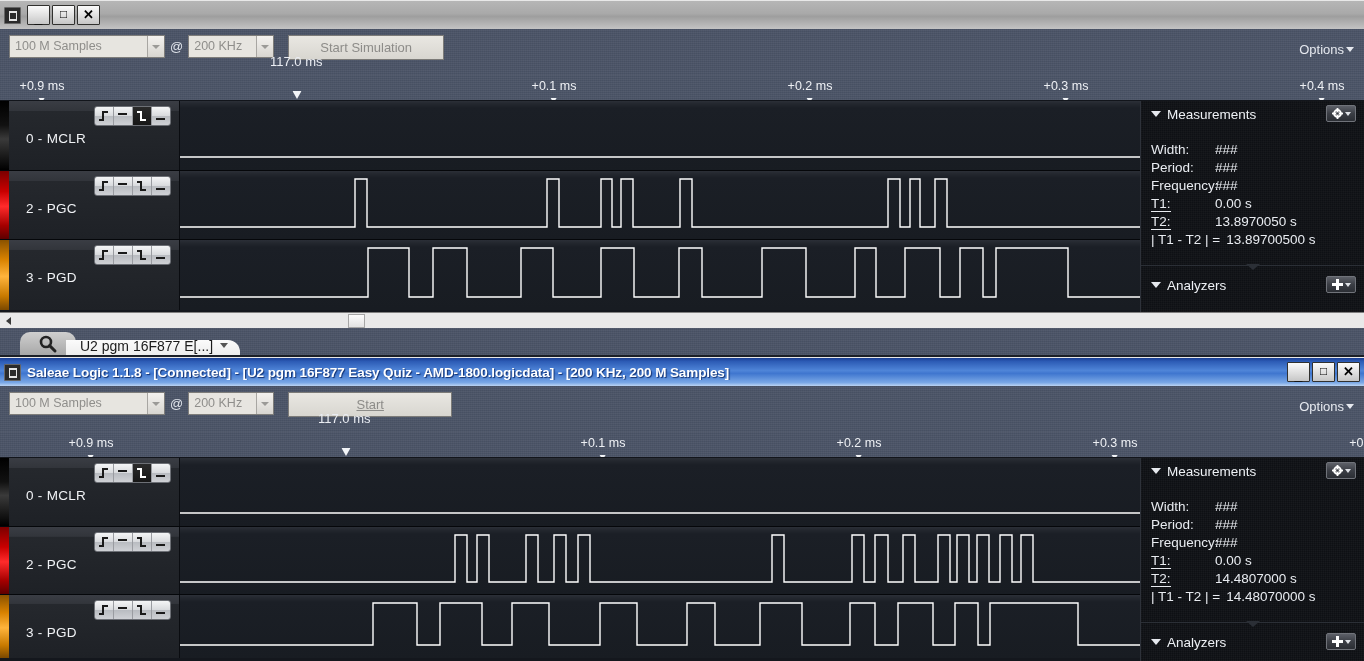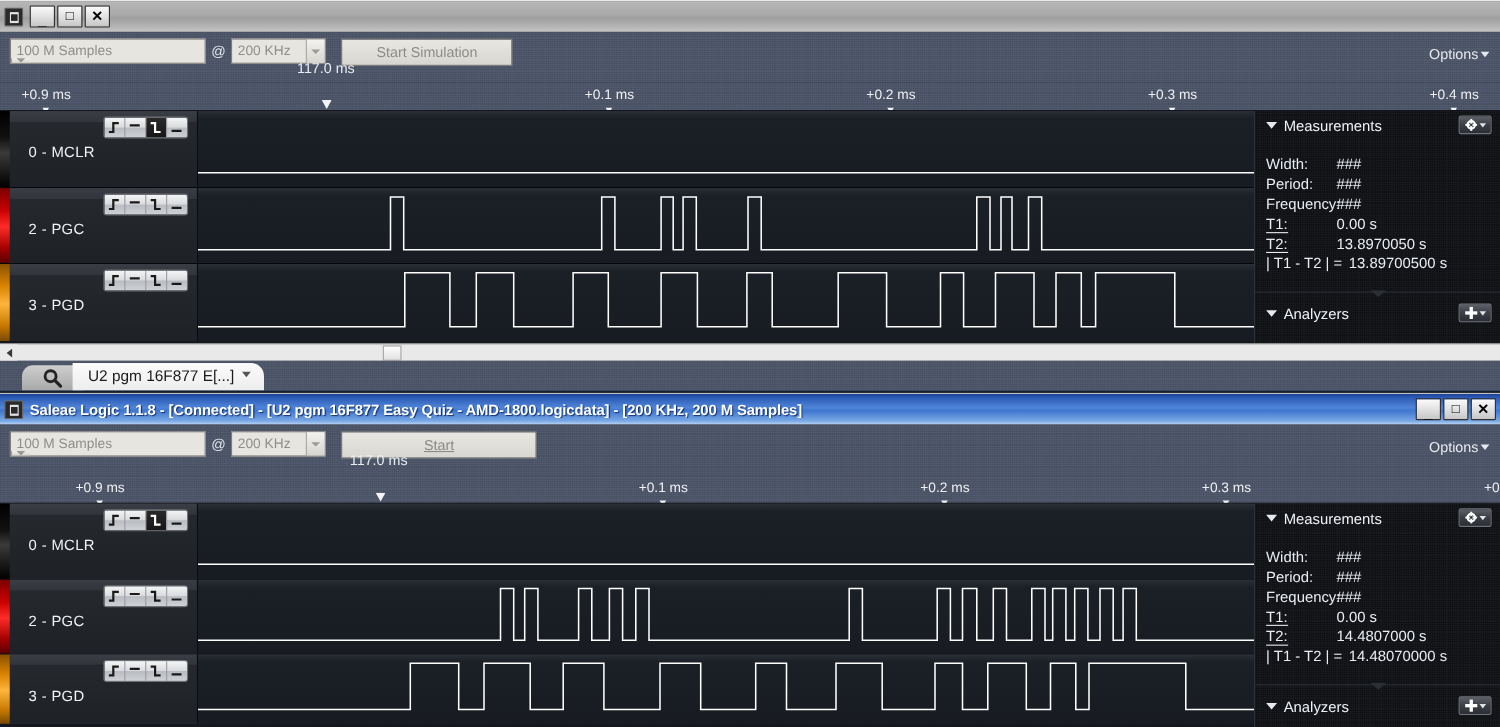--- a/index.html
+++ b/index.html
@@ -76,33 +76,33 @@
   .combo-arrow {
     width:17px; background:linear-gradient(to bottom,#f4f2ef,#d7d5d0);
     border-left:1px solid #a8a6a2;
     display:flex; align-items:center; justify-content:center;
   }
   .combo-arrow i {
     display:block; width:0;height:0;
     border-left:4px solid transparent;border-right:4px solid transparent;
     border-top:4px solid #9b9a97;
   }
-  .cb-samples { width:178px;flex-direction:column; }
+  .cb-samples { width:156px; }
   .cb-rate { width:86px; }
   .at { color:#dfe3ea; font-size:13px; margin:0 5px; line-height:23px; }
   .startbtn {
     height:25px; margin-left:14px;
     background:linear-gradient(to bottom,#e9e7e2,#d8d6d0);
     border:1px solid #7c7b78;
     color:#8d8c89; font-size:13px;
     display:flex;align-items:center;justify-content:center;
     white-space:nowrap;
   }
   .sb-sim { width:156px; }
-  .sb-start { width:178px;text-decoration:underline; }
+  .sb-start { width:164px;text-decoration:underline; }
   .duration {
     position:absolute; color:#e9ecf2; font-size:13px;
     top:25px;
   }
   .options {
     position:absolute; right:10px; top:13px;
     color:#e6e9ef; font-size:13px; white-space:nowrap;
   }
   .options i {
     display:inline-block; width:0;height:0;margin-left:2px;
@@ -257,21 +257,21 @@
     display:flex; align-items:flex-end;
     border-bottom:2px solid #2b5fd0;
   }
   .tab-search {
     width:56px;height:23px;margin-left:20px;
     background:linear-gradient(to bottom,#cfcfcf,#a8a8a8);
     border-radius:10px 10px 0 0;
     display:flex;align-items:center;justify-content:center;
   }
   .tab-main {
-    height:25px; padding:0 12px 4px 14px; margin-left:-10px;
+    height:15px; padding:0 12px 4px 14px; margin-left:-10px;
     background:linear-gradient(to bottom,#fbfbfb,#ededed);
     border-radius:0 12px 0 0;
     display:flex;align-items:center;gap:7px;
     color:#1b1b1b; font-size:14px;
   }
   .tab-main i {
     width:0;height:0;border-left:4px solid transparent;border-right:4px solid transparent;
     border-top:5px solid #555;
   }
 </style>

